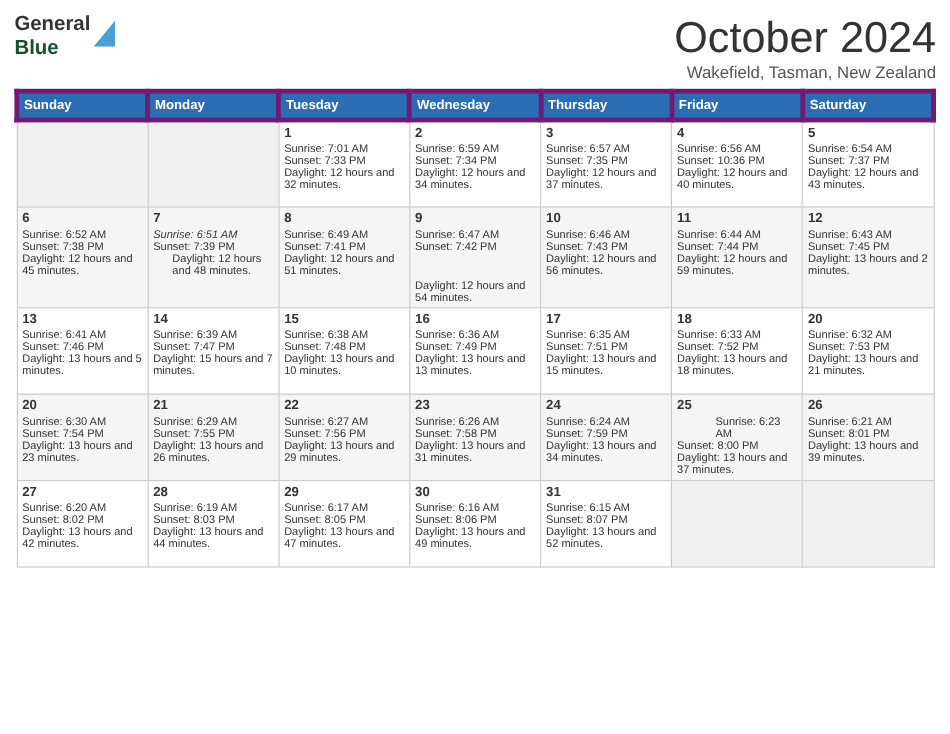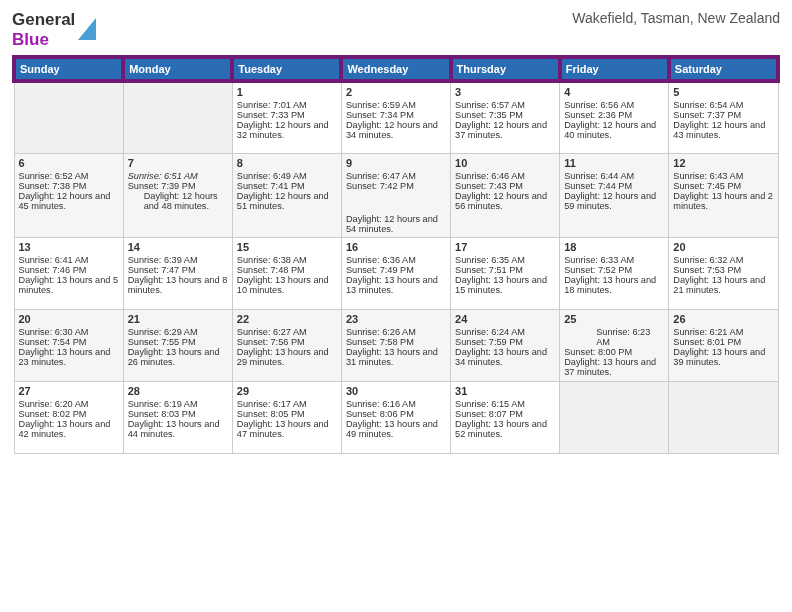--- a/index.html
+++ b/index.html
@@ -18,21 +18,21 @@
       display: flex;
       justify-content: space-between;
       align-items: flex-start;
       margin-bottom: 6px;
     }
     .logo {
       display: flex;
       align-items: center;
     }
     .logo-general { color: #333; }
-    .logo-blue { color: #a21caf; }
+    .logo-blue { color: #14532d; }
     .title-block {
       text-align: right;
     }
     .month-title {
       font-size: 36px;
       font-weight: normal;
       color: #333;
     }
     .location {
       font-size: 14px;
@@ -87,20 +87,21 @@
           </div>
           <div style="margin-left:3px;margin-top:2px;">
             <svg width="18" height="22" viewBox="0 0 18 22">
               <polygon points="0,22 18,22 18,0" fill="#4a9fd4"></polygon>
             </svg>
           </div>
         </div>
       </div>
     </div>
     <div class="title-block">
+      <div class="month-title">October 2024</div>
       <div class="location">Wakefield, Tasman, New Zealand</div>
     </div>
   </div>
 
   <table>
     <thead>
       <tr>
       <th>Sunday</th>
           <th>Monday</th>
           <th>Tuesday</th>
@@ -128,21 +129,21 @@
           </td>
           <td>
             <span class="day-num">3</span>
             <span style="display: block;">Sunrise: 6:57 AM</span>
             <span style="display: block;">Sunset: 7:35 PM</span>
             <span style="display: block;">Daylight: 12 hours and 37 minutes.</span>
           </td>
           <td>
             <span class="day-num">4</span>
             <span style="display: block;">Sunrise: 6:56 AM</span>
-            <span style="display: block;">Sunset: 2:36 PM</span>
+            <span style="display: block;">Sunset: 10:36 PM</span>
             <span style="display: block;">Daylight: 12 hours and 40 minutes.</span>
           </td>
           <td>
             <span class="day-num">5</span>
             <span style="display: block;">Sunrise: 6:54 AM</span>
             <span style="display: block;">Sunset: 7:37 PM</span>
             <span style="display: block;">Daylight: 12 hours and 43 minutes.</span>
           </td>
         </tr>
         <tr>
@@ -193,21 +194,21 @@
           <td>
             <span class="day-num">13</span>
             <span style="display: block;">Sunrise: 6:41 AM</span>
             <span style="display: block;">Sunset: 7:46 PM</span>
             <span style="display: block;">Daylight: 13 hours and 5 minutes.</span>
           </td>
           <td>
             <span class="day-num">14</span>
             <span style="display: block;">Sunrise: 6:39 AM</span>
             <span style="display: block;">Sunset: 7:47 PM</span>
-            <span style="display: block;">Daylight: 13 hours and 8 minutes.</span>
+            <span style="display: block;">Daylight: 15 hours and 7 minutes.</span>
           </td>
           <td>
             <span class="day-num">15</span>
             <span style="display: block;">Sunrise: 6:38 AM</span>
             <span style="display: block;">Sunset: 7:48 PM</span>
             <span style="display: block;">Daylight: 13 hours and 10 minutes.</span>
           </td>
           <td>
             <span class="day-num">16</span>
             <span style="display: block;">Sunrise: 6:36 AM</span>

